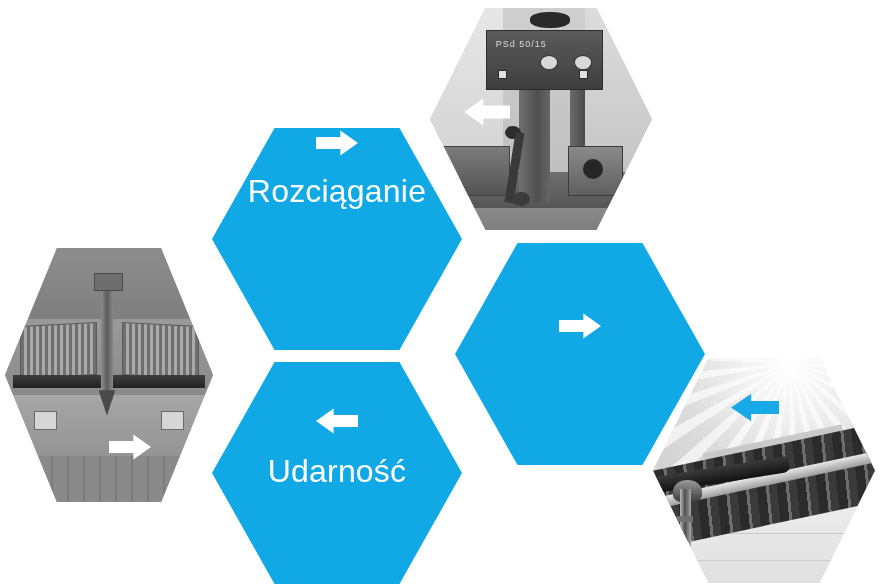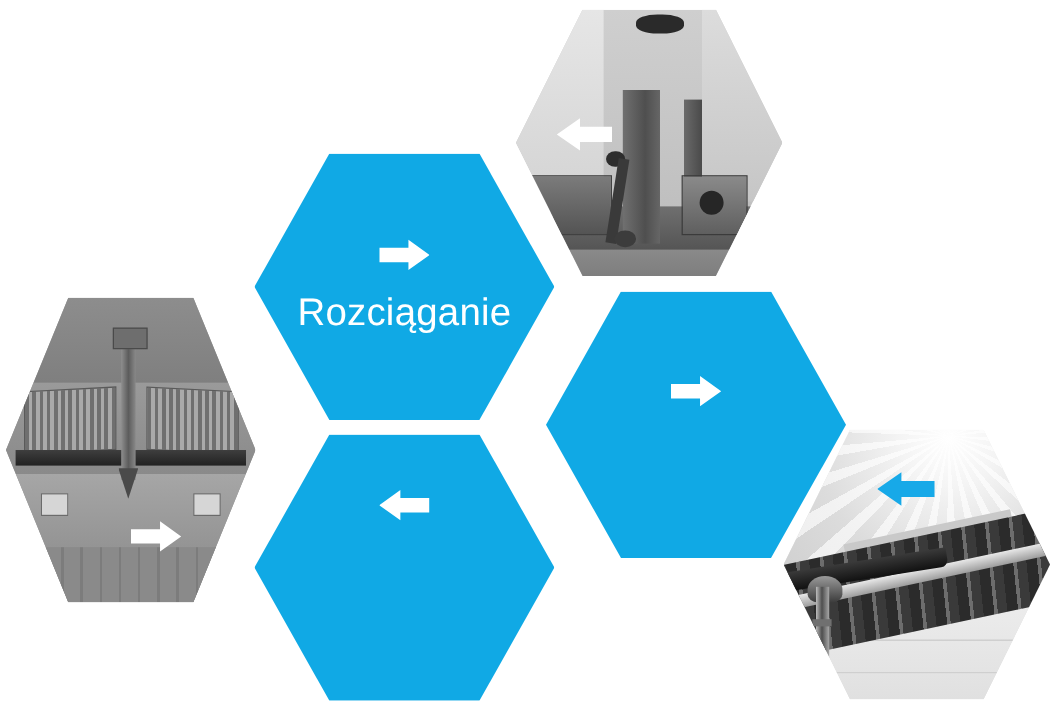--- a/index.html
+++ b/index.html
@@ -28,21 +28,21 @@
   .hex-blue {
     background: #10a9e5;
   }
 
   .hex-content {
     position: absolute;
     left: 0; right: 0; top: 0; bottom: 0;
     display: flex;
     flex-direction: column;
     align-items: center;
-    justify-content: center;
+    justify-content: flex-start;
   }
 
   .hex-label {
     color: #ffffff;
     font-weight: 400;
     text-align: center;
     letter-spacing: 0.2px;
     line-height: 1.22;
     white-space: pre-line;
   }
@@ -199,20 +199,27 @@
   <div class="hex" style="left:430px; top:8px; width:222px; height:222px;">
     <div class="photo ph-machine">
       <div class="m-wallL"></div>
       <div class="m-wallR"></div>
       <div class="m-floor"></div>
       <div class="m-base"></div>
       <div class="m-col"></div>
       <div class="m-col2"></div>
       <div class="m-box"></div>
       <div class="m-gear"></div>
+      <div class="m-panel">
+        <span class="m-plabel">PSd 50/15</span>
+        <span class="m-dial" style="left:46%; top:42%; width:14%; height:22%;"></span>
+        <span class="m-dial" style="left:76%; top:42%; width:14%; height:22%;"></span>
+        <span class="m-led" style="left:10%; top:68%;"></span>
+        <span class="m-led" style="left:80%; top:68%;"></span>
+      </div>
       <div class="m-knob"></div>
       <div class="m-leverknob"></div>
       <div class="m-lever"></div>
       <div class="m-leverfoot"></div>
       <div class="m-vise"></div>
       <div class="m-visehole"></div>
     </div>
     <div class="arrow arrow-left arrow-white arrow-abs" style="left:34px; top:88px; width:46px; height:32px;"></div>
   </div>
 
@@ -237,20 +244,21 @@
   <div class="hex hex-blue" style="left:212px; top:128px; width:250px; height:222px;">
     <div class="hex-content">
       <div class="arrow arrow-right arrow-white" style="width:42px; height:30px; margin-bottom:14px;"></div>
       <div class="hex-label" style="font-size:32px;">Rozciąganie</div>
     </div>
   </div>
 
   <div class="hex hex-blue" style="left:212px; top:362px; width:250px; height:222px;">
     <div class="hex-content" style="justify-content:flex-start; padding-top:44px;">
       <div class="arrow arrow-left arrow-white" style="width:42px; height:30px; margin-bottom:16px;"></div>
+      <div class="hex-label" style="font-size:32px;">Udarność</div>
     </div>
   </div>
 
   <div class="hex hex-blue" style="left:455px; top:243px; width:250px; height:222px;">
     <div class="hex-content" style="justify-content:flex-start; padding-top:50px;">
       <div class="arrow arrow-right arrow-white" style="width:42px; height:30px; margin-top:18px;"></div>
     </div>
   </div>
 
 </div>

